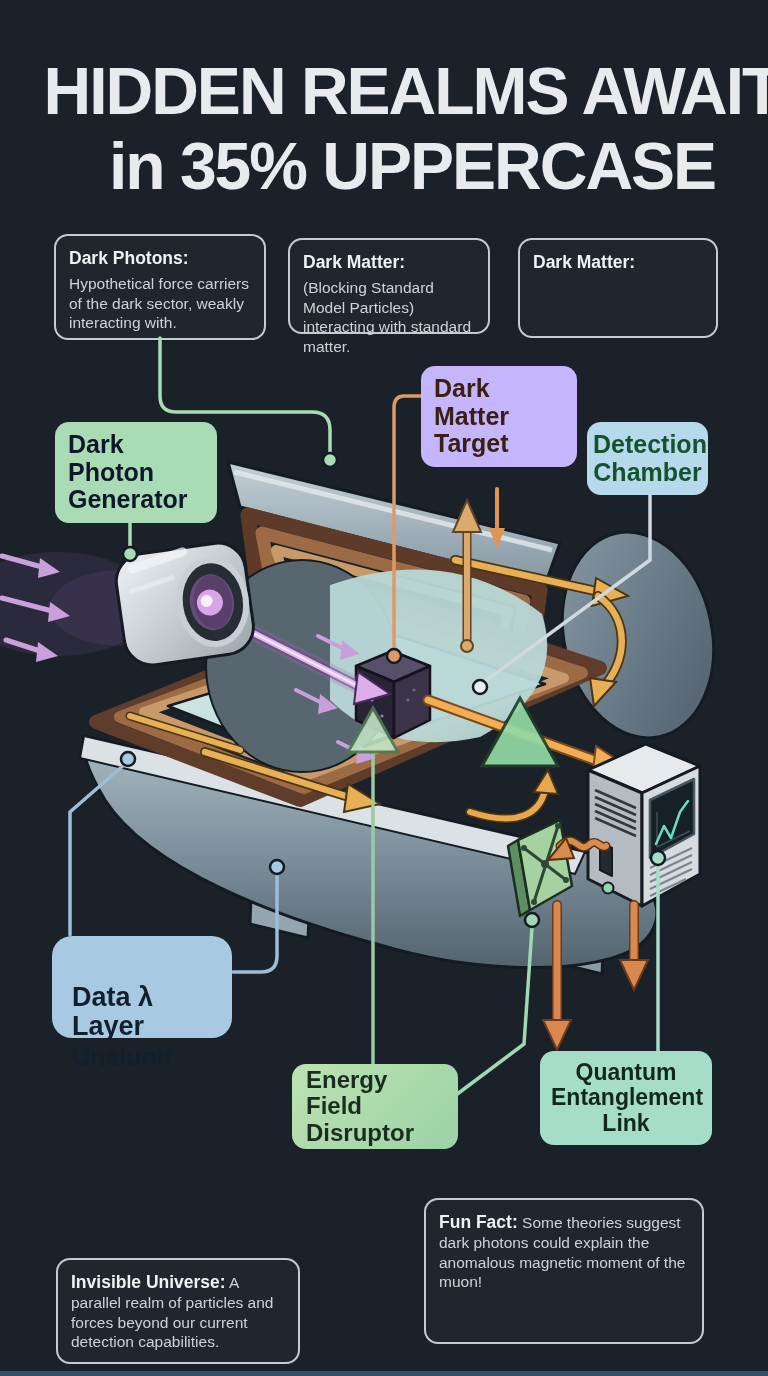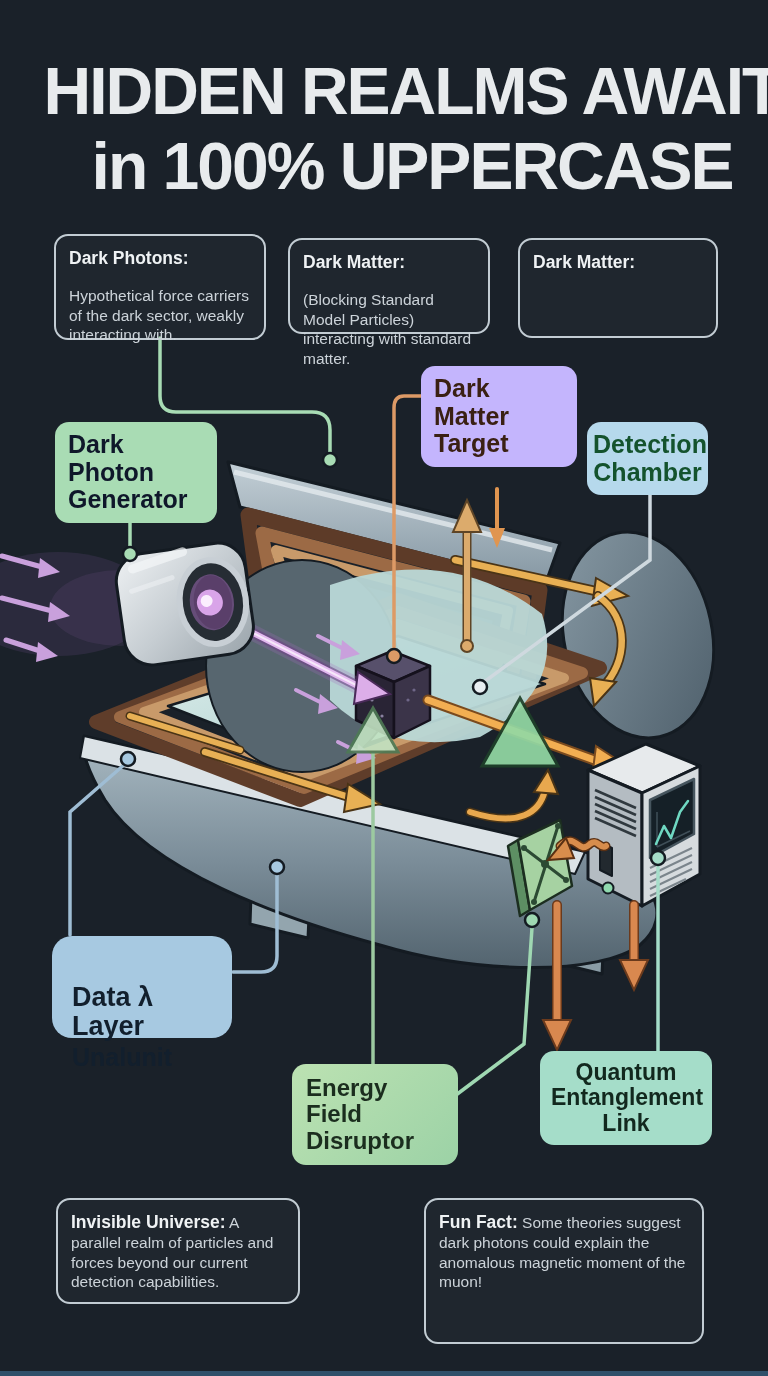--- a/index.html
+++ b/index.html
@@ -11,31 +11,31 @@
     position:absolute;top:54px;left:0;width:768px;text-align:center;
     color:#e8ebed;font-weight:700;font-size:66px;line-height:1.14;
     letter-spacing:-2px;white-space:pre-line;margin-left:28px;
   }
   .info-box{
     position:absolute;border:2px solid #c2ccd3;border-radius:14px;
     background:rgba(255,255,255,0.025);color:#ccd3d9;
     padding:11px 13px;box-sizing:border-box;font-size:15.5px;line-height:1.26;
   }
   .info-box .hd{font-weight:700;color:#eff2f4;font-size:17.5px;}
-  .info-box .hd.block{display:block;margin-bottom:17px;}
+  .info-box .hd.block{display:block;margin-bottom:5px;}
   .tag{
     position:absolute;border-radius:14px;font-weight:700;box-sizing:border-box;
     white-space:pre-line;line-height:1.1;padding:9px 13px;
   }
   .tag-generator{left:55px;top:422px;width:162px;background:#a9dcb4;color:#0f172a;font-size:25px;}
   .tag-target{left:421px;top:366px;width:156px;background:#c4b5fd;color:#3a2013;font-size:25px;}
   .tag-detection{left:587px;top:422px;width:121px;background:#b6d9ec;color:#14532d;font-size:25px;text-align:center;padding:9px 6px;}
   .tag-datalayer{left:52px;top:936px;width:180px;height:102px;background:#a7c9e1;color:#121f2d;border-radius:20px;padding:17px 20px;font-size:27px;}
   .tag-datalayer .sub{font-size:25px;display:block;margin-top:2px;}
-  .tag-efd{left:292px;top:1064px;width:166px;background:linear-gradient(135deg,#bce2b2,#9cd2a6);color:#1b2d1e;font-size:24px;padding:11px 14px;}
+  .tag-efd{left:292px;top:1064px;width:166px;background:linear-gradient(135deg,#bce2b2,#9cd2a6);color:#1b2d1e;font-size:24px;padding:3px 14px;}
   .tag-qel{left:540px;top:1051px;width:172px;background:#a5ddc9;color:#12281e;font-size:23px;padding:9px 11px;text-align:center;}
   .svg-layer{position:absolute;left:0;top:0;z-index:1;}
   .txt-layer{position:absolute;left:0;top:0;width:768px;height:1376px;z-index:2;pointer-events:none;}
   .txt-layer > div{position:absolute;pointer-events:auto;}
   .bottom-strip{position:absolute;left:0;bottom:0;width:768px;height:5px;background:#30506a;z-index:3;}
 </style>
 </head>
 <body>
 
 <svg class="svg-layer" width="768" height="1376" viewBox="0 0 768 1376">
@@ -246,21 +246,21 @@
     <path d="M277,874 L277,956 Q277,972 261,972 L233,972" stroke="#9fbdd4" stroke-width="3.5"></path>
     <circle cx="277" cy="867" r="7" fill="#a7c9e1" stroke="#141b22" stroke-width="2.5"></circle>
     <path d="M452,1098 L524,1044 L532,928" stroke="#9fd8b2" stroke-width="3.5"></path>
     <circle cx="532" cy="920" r="7" fill="#9fd8b2" stroke="#141b22" stroke-width="2.5"></circle>
     <path d="M658,1051 L658,866" stroke="#a5ddc9" stroke-width="3.5"></path>
     <circle cx="658" cy="858" r="7" fill="#a5ddc9" stroke="#141b22" stroke-width="2.5"></circle>
   </g>
 </svg>
 
 <div class="txt-layer">
-  <div class="title"><span>HIDDEN REALMS AWAIT</span><br><span>in 100% UPPERCASE</span></div>
+  <div class="title"><span>HIDDEN REALMS AWAIT</span><br><span>in 35% UPPERCASE</span></div>
 
   <div class="info-box" style="left:54px;top:234px;width:212px;height:106px">
     <span class="hd block">Dark Photons:</span>
     <span>Hypothetical force carriers of the dark sector, weakly interacting with.</span>
   </div>
   <div class="info-box" style="left:288px;top:238px;width:202px;height:96px">
     <span class="hd block">Dark Matter:</span>
     <span>(Blocking Standard Model Particles) interacting with standard matter.</span>
   </div>
   <div class="info-box" style="left:518px;top:238px;width:200px;height:100px">
@@ -276,21 +276,21 @@
   <div class="tag tag-datalayer">
     <span>Data λ Layer</span>
     <span class="sub">Unalunit</span>
   </div>
   <div class="tag tag-efd">Energy Field
 Disruptor</div>
   <div class="tag tag-qel">Quantum
 Entanglement
 Link</div>
 
-  <div class="info-box" style="left:56px;top:1198px;width:244px;height:106px">
+  <div class="info-box" style="left:56px;top:1258px;width:244px;height:106px">
     <span class="hd">Invisible Universe:</span>
     <span>A parallel realm of particles and forces beyond our current detection capabilities.</span>
   </div>
   <div class="info-box" style="left:424px;top:1198px;width:280px;height:146px">
     <span class="hd">Fun Fact:</span>
     <span>Some theories suggest dark photons could explain the anomalous magnetic moment of the muon!</span>
   </div>
 </div>
 
 <div class="bottom-strip"></div>

